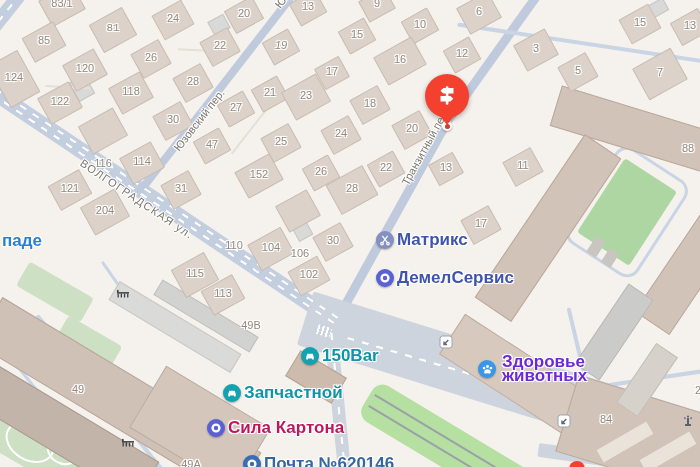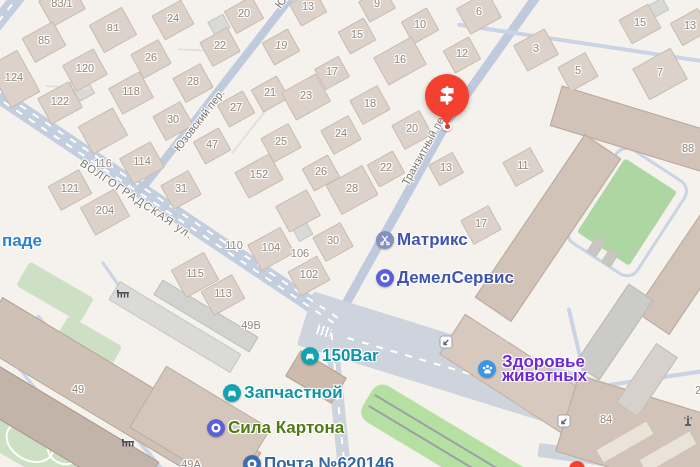--- a/index.html
+++ b/index.html
@@ -229,21 +229,21 @@
         <svg width="12" height="12" viewBox="0 0 16 16">
           <path fill="#fff" d="M3 9l1.2-3.5c.1-.3.4-.5.7-.5h6.2c.3 0 .6.2.7.5L13 9v3.5h-2.2v-1.2H5.2v1.2H3z"></path>
         </svg>
       </div>
       <div class="abs halo poi-label" style="left: 244px; top: 393px; transform: translateY(-50%); color: rgb(13, 149, 168); z-index: 60; line-height: normal; width: auto; white-space: nowrap;">Запчастной</div>
       <div class="abs poi-icon" style="left: 207px; top: 419px; background: rgb(90, 96, 214); z-index: 60;">
         <svg width="10" height="10" viewBox="0 0 10 10">
           <circle cx="5" cy="5" r="3.4" fill="none" stroke="#fff" stroke-width="2.4"></circle>
         </svg>
       </div>
-      <div class="abs halo poi-label" style="left: 228px; top: 428px; transform: translateY(-50%); color: #4d7c0f; z-index: 60; line-height: normal; width: auto; white-space: nowrap;">Сила Картона</div>
+      <div class="abs halo poi-label" style="left: 228px; top: 428px; transform: translateY(-50%); color: #be185d; z-index: 60; line-height: normal; width: auto; white-space: nowrap;">Сила Картона</div>
       <div class="abs poi-icon" style="left: 478px; top: 360px; background: rgb(58, 151, 232); z-index: 60;">
         <svg width="13" height="13" viewBox="0 0 16 16" fill="#fff">
           <circle cx="3.8" cy="6.2" r="1.7"></circle>
           <circle cx="8" cy="4.4" r="1.8"></circle>
           <circle cx="12.2" cy="6.2" r="1.7"></circle>
           <path d="M8 7.8c2.3 0 4.1 1.7 4.1 3.5 0 1-.8 1.7-1.9 1.7-.9 0-1.4-.5-2.2-.5s-1.3.5-2.2.5c-1.1 0-1.9-.7-1.9-1.7C3.9 9.5 5.7 7.8 8 7.8z"></path>
         </svg>
       </div>
       <div class="abs halo poi-label" style="left: 502px; top: 369px; transform: translateY(-50%); color: #6d28d9; z-index: 60; line-height: 14px; width: 64px; white-space: normal;">Здоровье животных</div>
       <div class="abs halo poi-label" style="left: 2px; top: 241px; transform: translateY(-50%); color: rgb(43, 127, 208); z-index: 60; line-height: normal; width: auto; white-space: nowrap;">паде</div>

